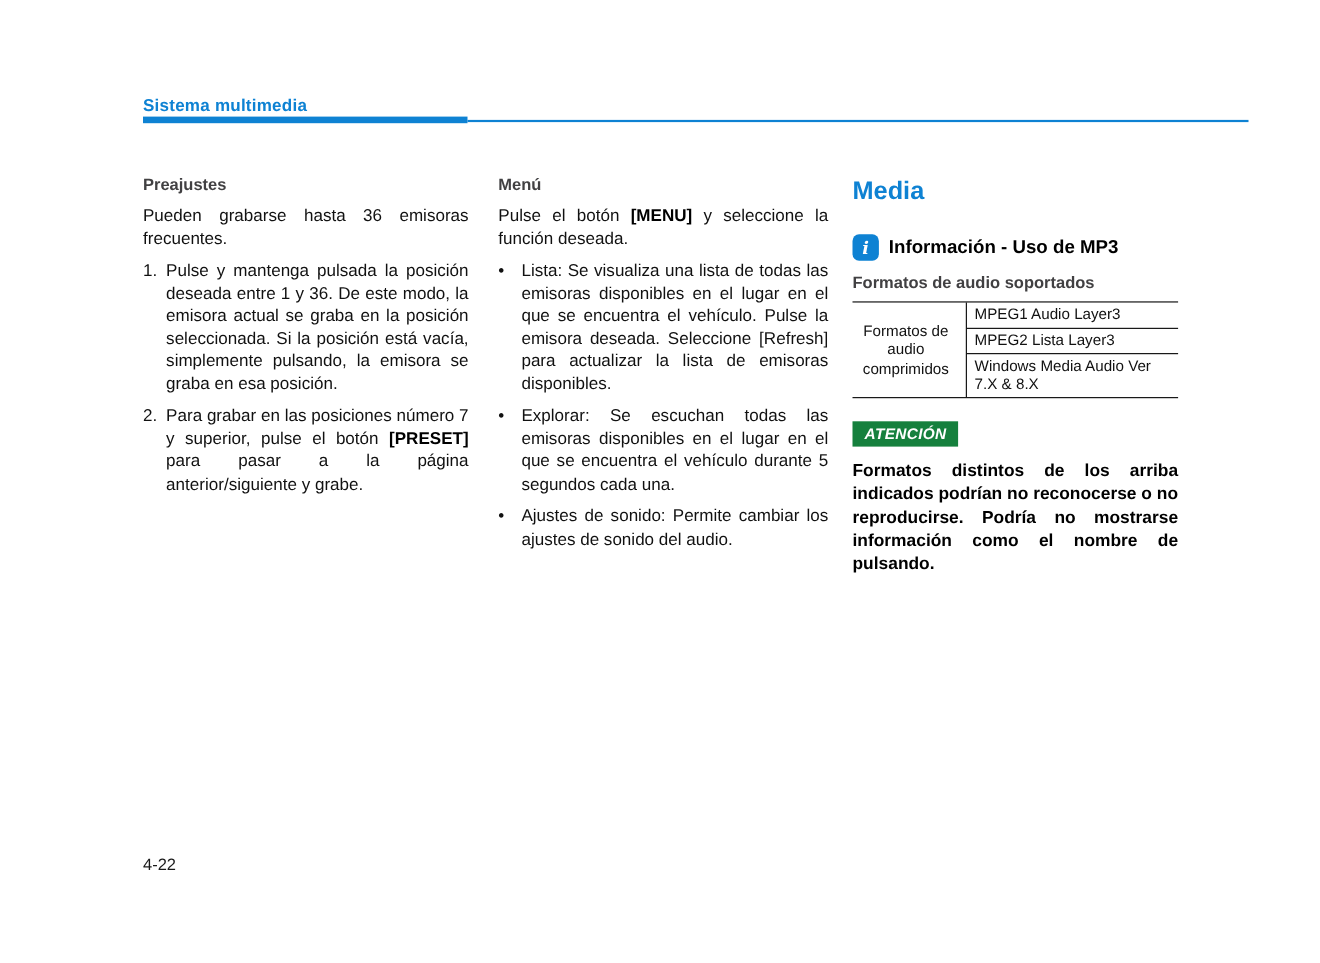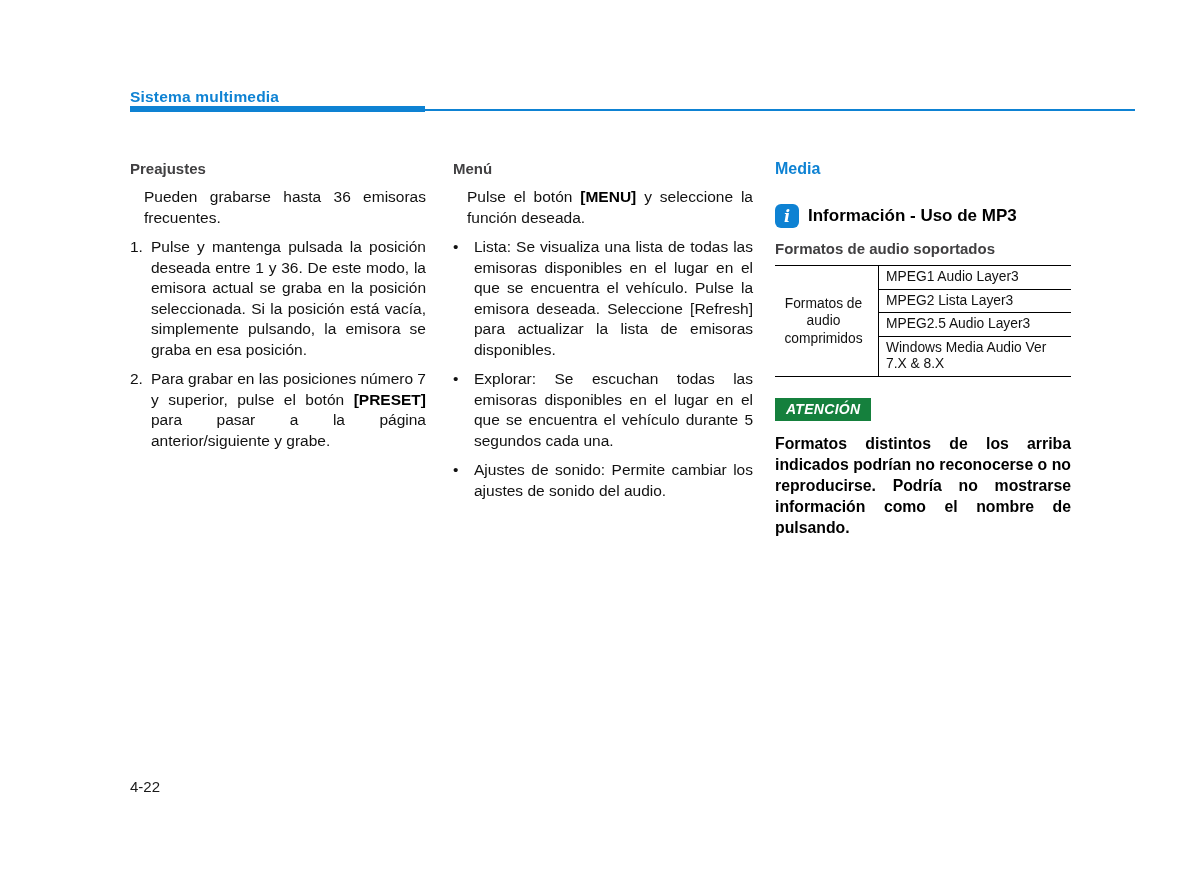--- a/index.html
+++ b/index.html
@@ -33,33 +33,33 @@
   .col-1 { left:130px; width:296px; }
   .col-2 { left:453px; width:300px; }
   .col-3 { left:775px; width:296px; }
 
   .sub-heading {
     font-size:15px; font-weight:bold; color:#414042;
     margin:0 0 10px 0;
   }
   .body-p {
     font-size:15.5px; line-height:20.5px;
-    text-align:justify; margin:0 0 9px 14px;
+    text-align:justify; margin:0 0 9px 0;
   }
   .num-item, .bullet-item {
     position:relative; padding-left:21px;
     font-size:15.5px; line-height:20.5px;
     text-align:justify; margin:0 0 9px 0;
   }
   .marker { position:absolute; left:0; top:0; }
   .bold-inline { font-weight:bold; color:#000; }
 
   
   .media-heading {
-    font-size:16px; font-weight:bold; color:#0e82d3;
+    font-size:23px; font-weight:bold; color:#0e82d3;
     margin:0 0 26px 0;
   }
   .info-row { display:flex; align-items:center; gap:9px; margin:0 0 12px 0; }
   .info-icon {
     width:24px; height:24px; border-radius:6px;
     background:#0e82d3; color:#fff; flex:0 0 auto;
     display:flex; align-items:center; justify-content:center;
     font-family:"DejaVu Serif", serif; font-style:italic; font-weight:bold;
     font-size:16px;
   }
@@ -164,21 +164,20 @@
       <span class="info-title">Información - Uso de MP3</span>
     </div>
 
     <p class="formats-heading">Formatos de audio soportados</p>
 
     <div class="audio-table">
       <div class="t-label">Formatos de audio comprimidos</div>
       <div class="t-values">
         <div class="t-row">MPEG1 Audio Layer3</div>
         <div class="t-row">MPEG2 Lista Layer3</div>
-        <div class="t-row">MPEG2.5 Audio Layer3</div>
         <div class="t-row">Windows Media Audio Ver 7.X &amp; 8.X</div>
       </div>
     </div>
 
     <div>
       <span class="attention-badge">ATENCIÓN</span>
     </div>
 
     <p class="warning-p">Formatos distintos de los arriba indicados podrían no reconocerse o no reproducirse. Podría no mostrarse información como el nombre de pulsando.</p>
   </div>

